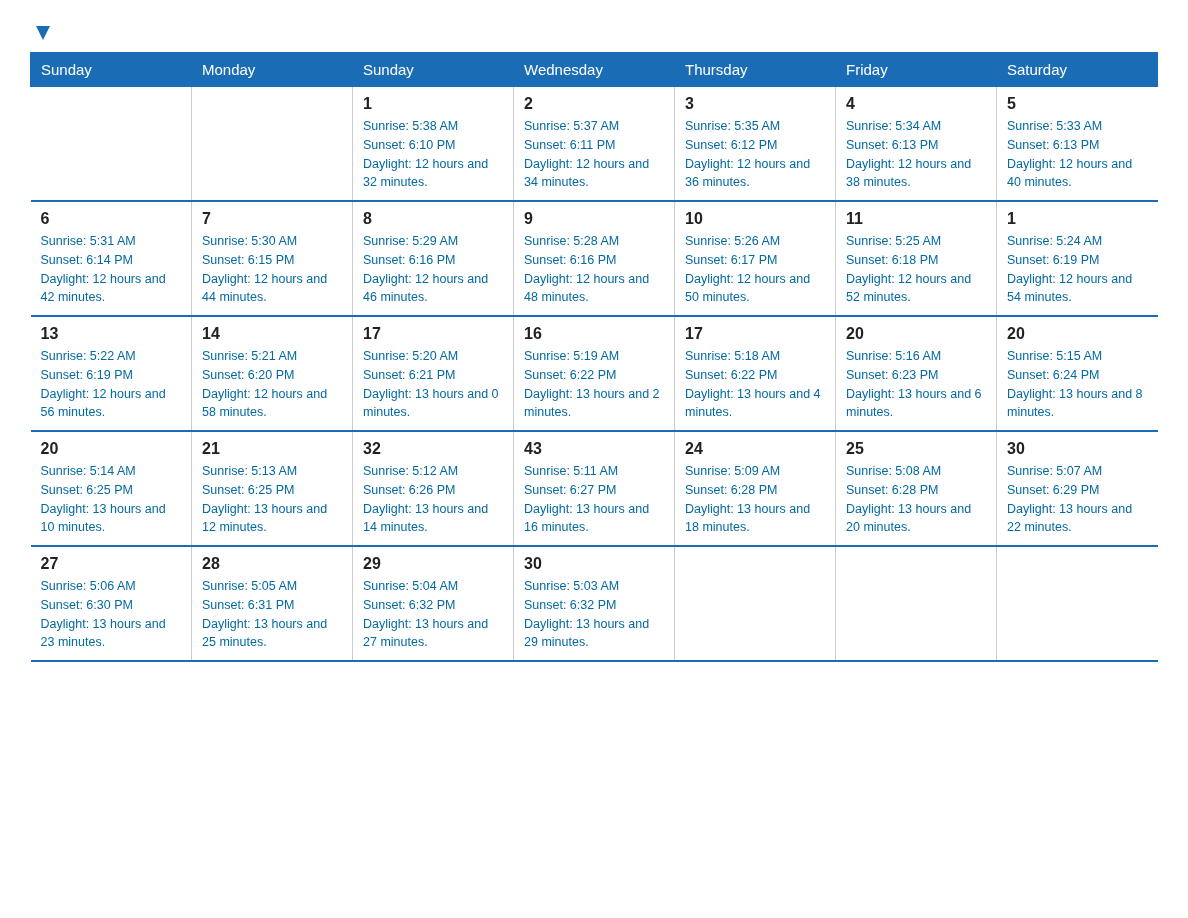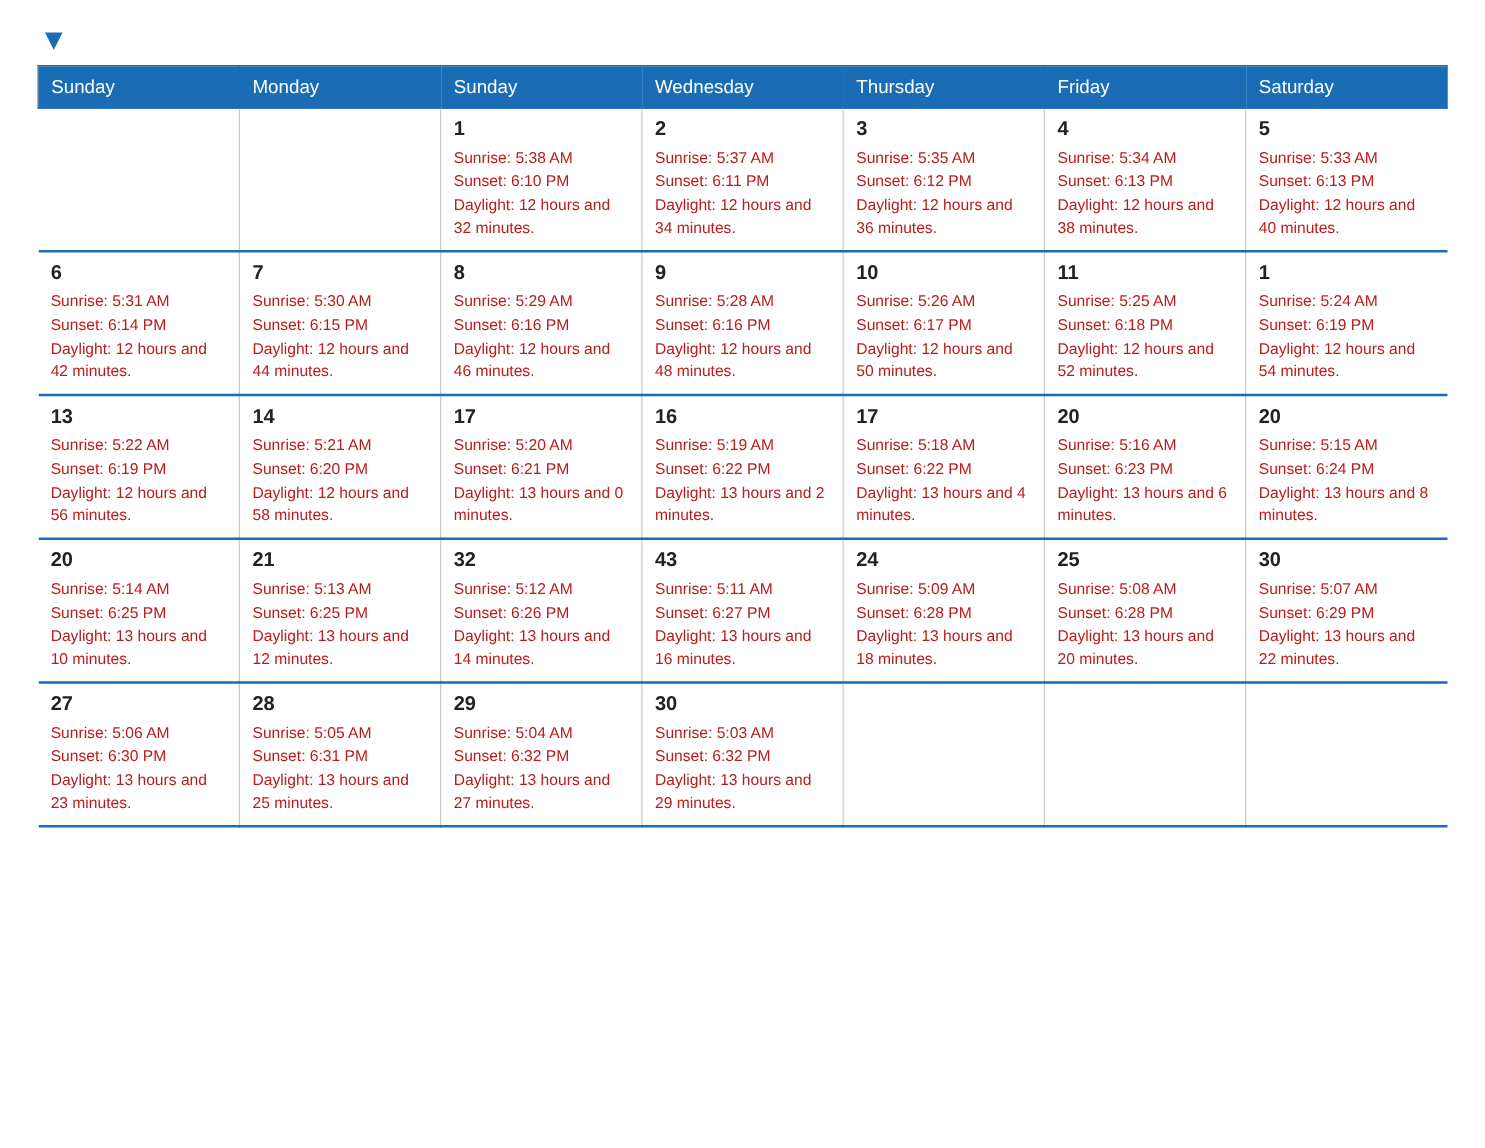--- a/index.html
+++ b/index.html
@@ -76,21 +76,21 @@
       border-right: none;
     }
     .day-number {
       font-size: 16px;
       font-weight: bold;
       color: #222;
       margin-bottom: 4px;
     }
     .day-info {
       font-size: 12.5px;
-      color: #b91c1c;
+      color: #0369a1;
       line-height: 1.5;
     }
     .empty-cell {
       background: #fff;
     }
   </style>
 </head>
 <body>
 
 <div class="header">

